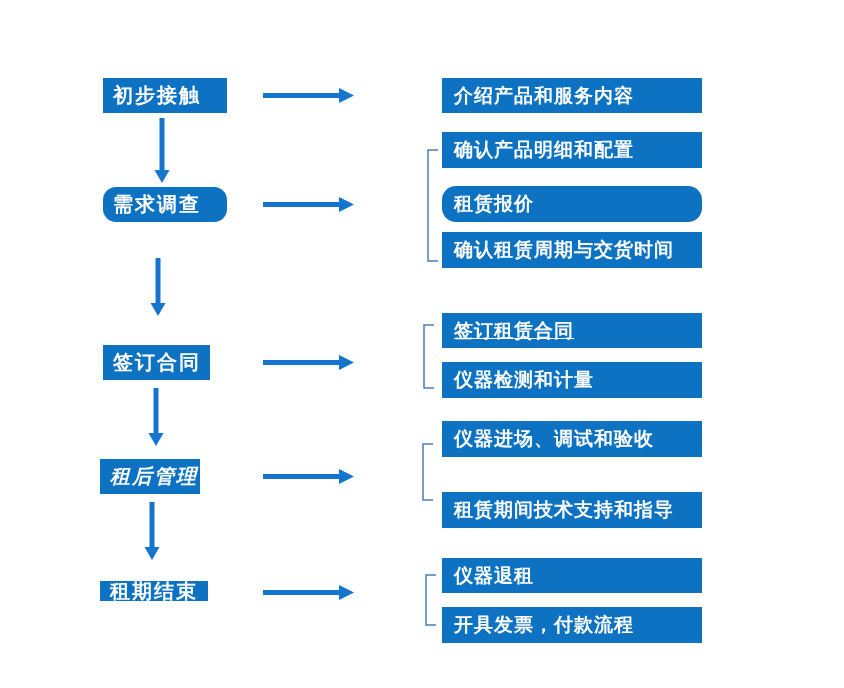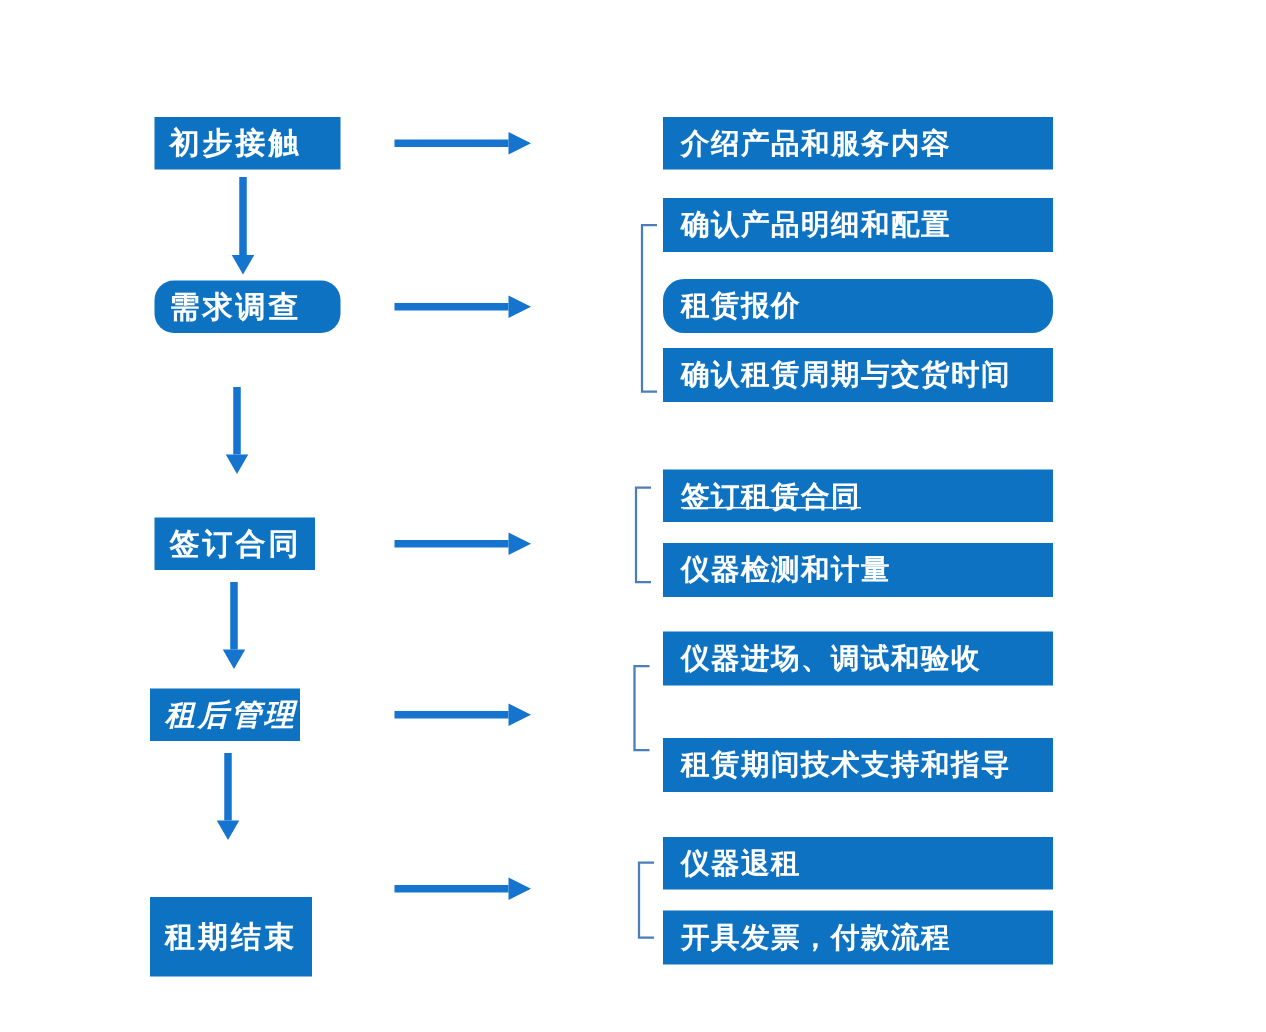--- a/index.html
+++ b/index.html
@@ -49,21 +49,21 @@
     width: 260px;
     height: 36px;
     font-size: 19px;
     letter-spacing: 1px;
     padding-left: 12px;
   }
   .s1 { left: 103px; top: 78px;  width: 124px; }
   .s2 { left: 103px; top: 187px; width: 124px; border-radius: 13px; }
   .s3 { left: 103px; top: 345px; width: 107px; }
   .s4 { left: 100px; top: 459px; width: 100px; font-style: italic; }
-  .s5 { left: 100px; top: 598px; width: 108px; height: 53px; }
+  .s5 { left: 100px; top: 581px; width: 108px; height: 20px; }
   .d1  { top: 78px;  height: 35px; }
   .d2  { top: 132px; }
   .d3  { top: 186px; border-radius: 14px; }
   .d4  { top: 232px; }
   .d5  { top: 313px; height: 35px; text-decoration: underline; }
   .d6  { top: 362px; }
   .d7  { top: 421px; }
   .d8  { top: 492px; }
   .d9  { top: 558px; height: 35px; }
   .d10 { top: 607px; }

